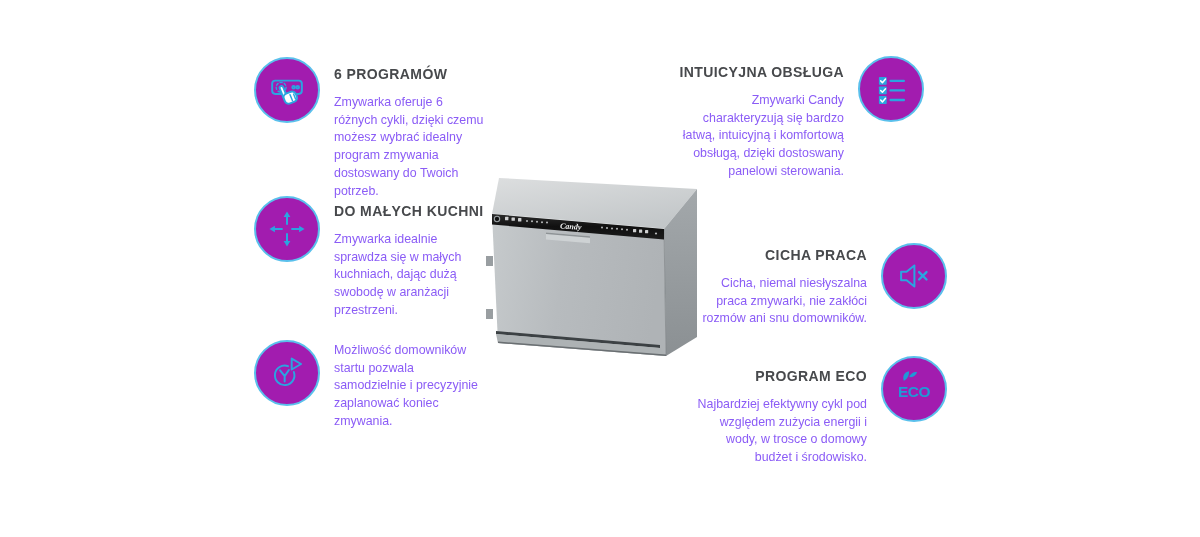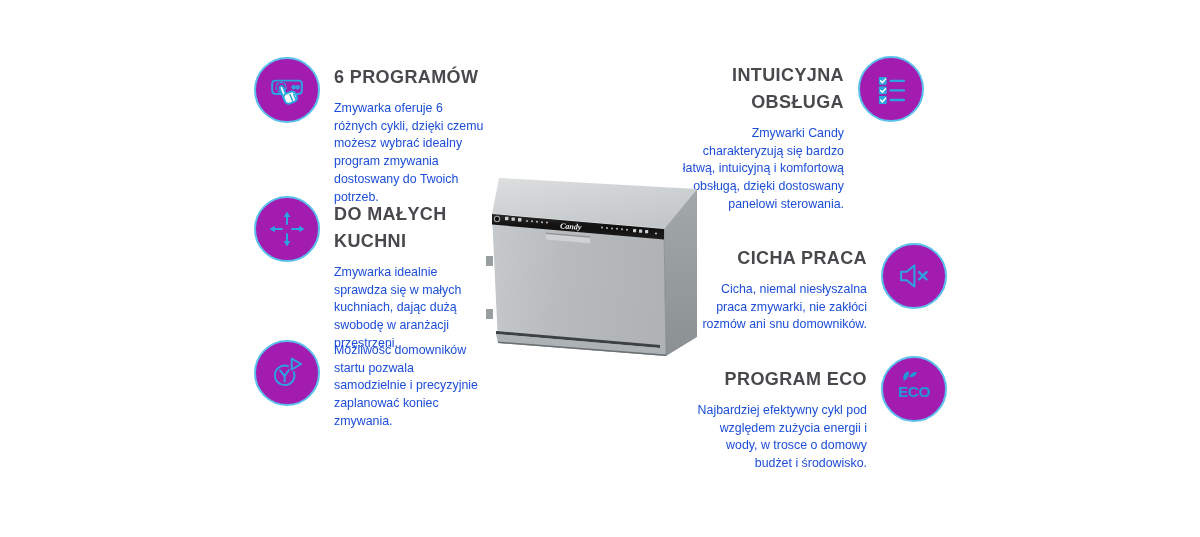--- a/index.html
+++ b/index.html
@@ -6,23 +6,23 @@
   .stage{position:relative;width:1200px;height:537px;background:#ffffff;overflow:hidden;
          font-family:"Liberation Sans",sans-serif;}
 
   
   .feature{position:absolute;display:flex;gap:14px;}
   .icon-circle{width:62px;height:62px;border-radius:50%;border:2px solid #5ac0ec;
                display:flex;align-items:center;justify-content:center;flex:0 0 auto;background:#a21caf;}
   .icon-circle svg{display:block;}
   .ftext{width:155px;}
   .feature.right-side .ftext{width:172px;text-align:right;}
-  .ftext h3{margin:0 0 9px 0;font-size:18px;font-weight:bold;color:#47494c;
+  .ftext h3{margin:0 0 9px 0;font-size:14px;font-weight:bold;color:#47494c;
             letter-spacing:.4px;line-height:1.5;}
-  .ftext p{margin:0;font-size:12.4px;line-height:1.43;color:#1d4ed8;}
+  .ftext p{margin:0;font-size:12.4px;line-height:1.43;color:#8b5cf6;}
 
   .f-l1{left:254px;top:57px}
   .f-l2{left:254px;top:196px}
   .f-l3{left:254px;top:340px}
   .f-r1{left:672px;top:56px}
   .f-r2{left:695px;top:243px}
   .f-r3{left:695px;top:356px}
 
   .mt2{margin-top:2px}.mt5{margin-top:5px}.mt6{margin-top:6px}.mt7{margin-top:7px}.mt10{margin-top:10px}
 

